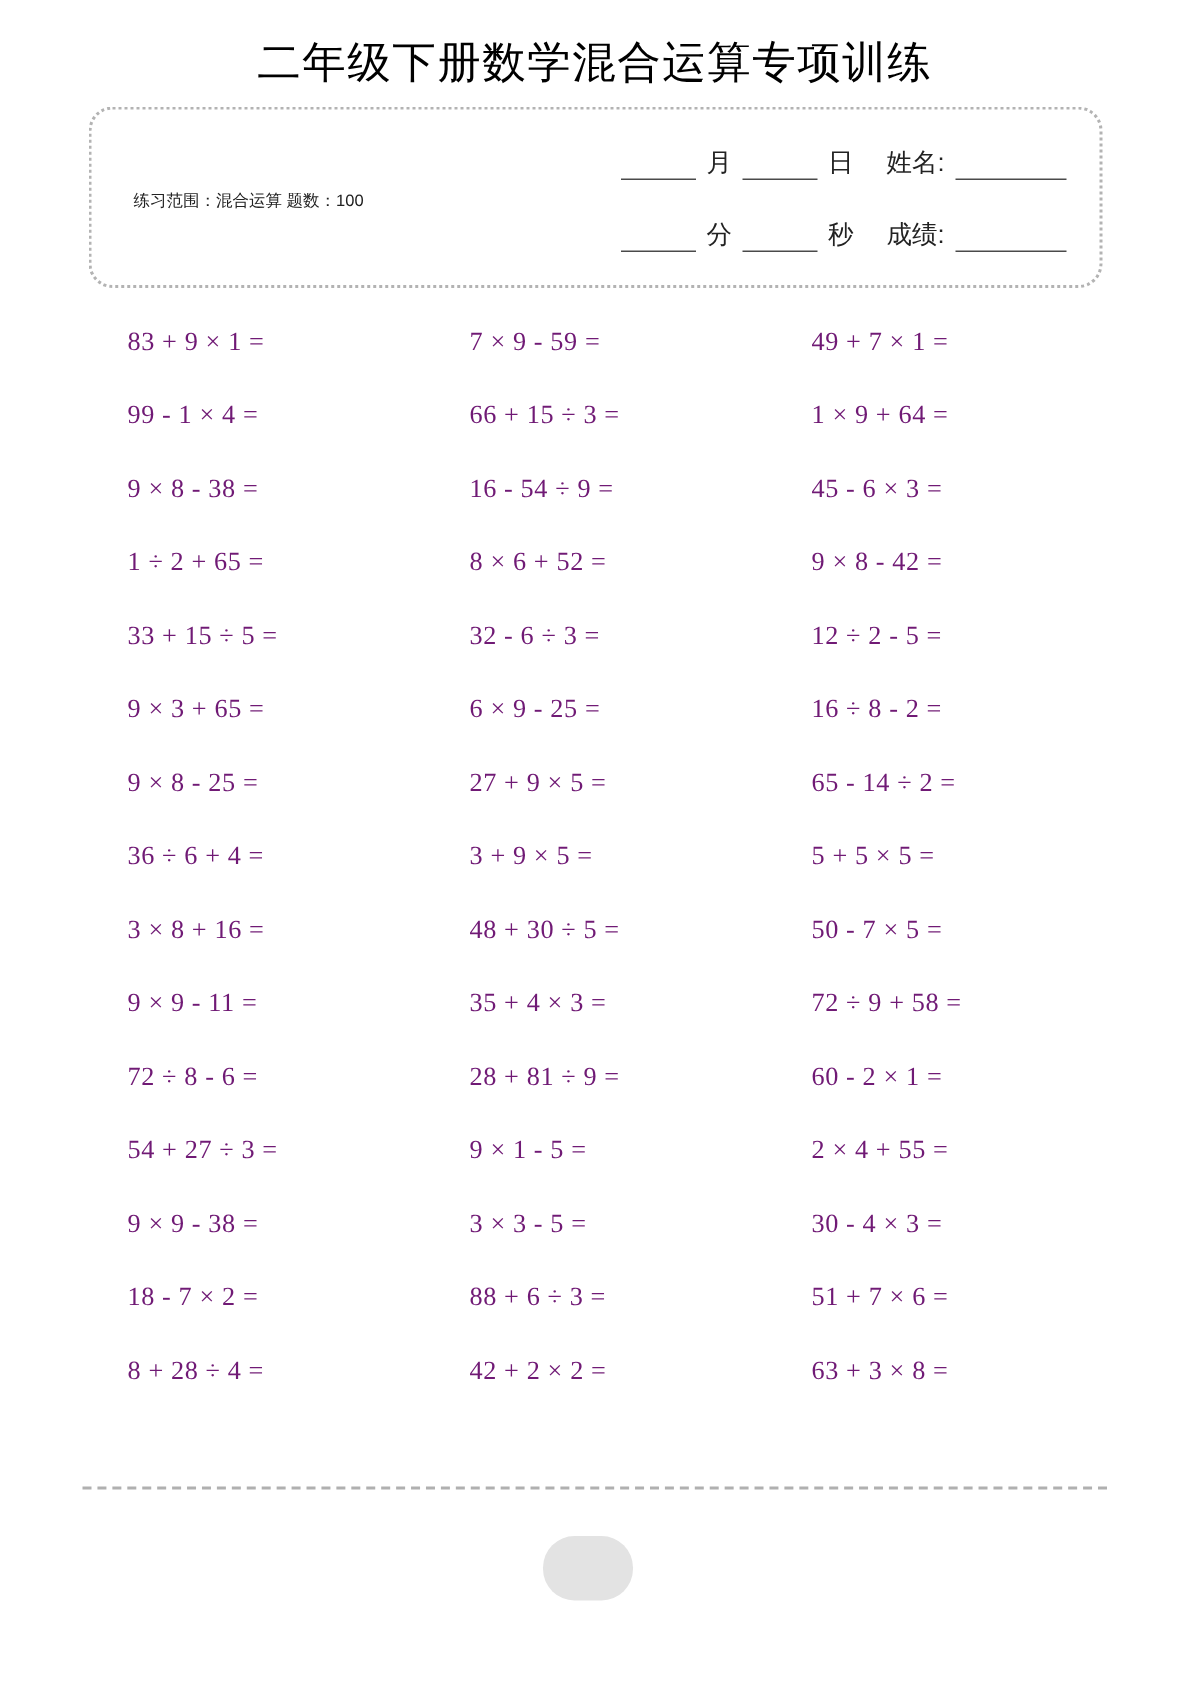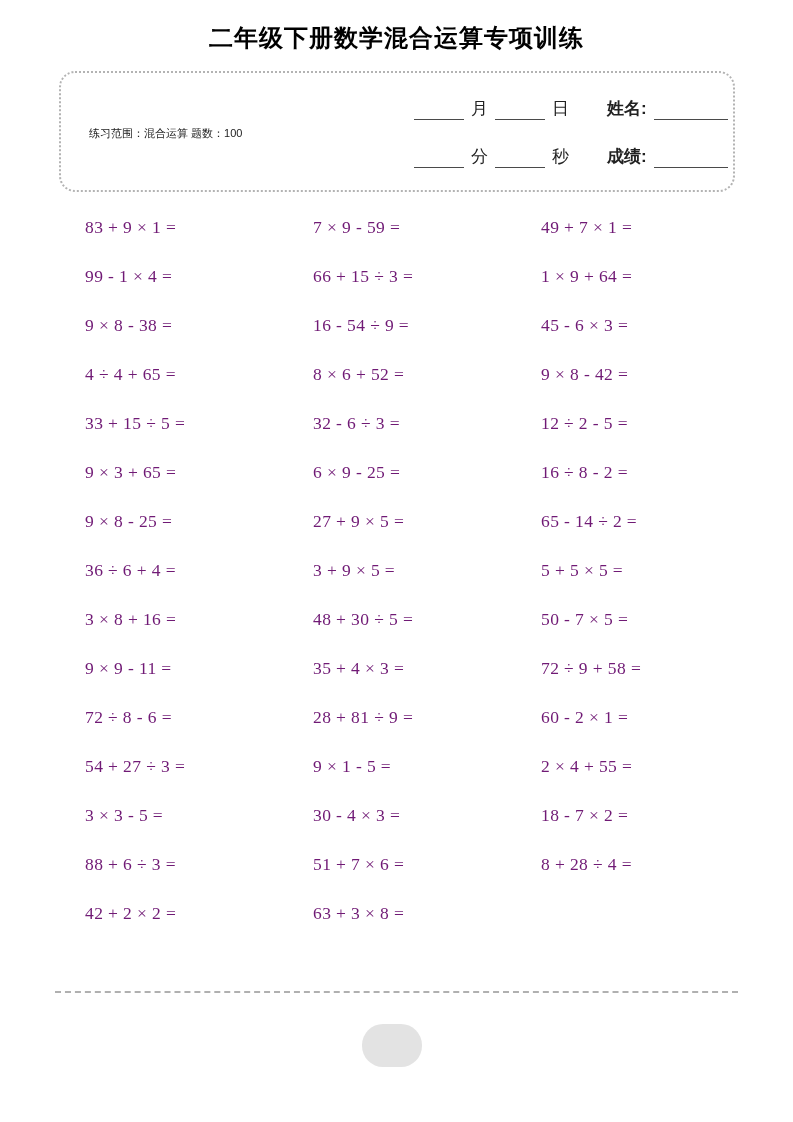--- a/index.html
+++ b/index.html
@@ -11,22 +11,22 @@
     font-family: "Liberation Sans", sans-serif;
     color: #1b1b1b;
     overflow: hidden;
   }
   .title {
     position: absolute;
     top: 22px;
     left: 0;
     width: 100%;
     text-align: center;
-    font-size: 24px;
-    font-weight: bold;
+    font-size: 29px;
+    font-weight: normal;
     color: #000000;
     letter-spacing: 1px;
     margin: 0;
   }
   .header-box {
     position: absolute;
     left: 59px;
     top: 71px;
     width: 676px;
     height: 121px;
@@ -54,21 +54,21 @@
   .field-row.row-2 { left: 346px; top: 72px; }
   .blank {
     display: inline-block;
     border-bottom: 1.5px solid #4a4a4a;
     height: 16px;
     margin: 0 7px;
   }
   .blank.w-num { width: 50px; }
   .blank.w-name { width: 74px; margin-right: 0; }
   .unit-label { display: inline-block; }
-  .name-label { display: inline-block; margin-left: 38px; font-weight: bold; }
+  .name-label { display: inline-block; margin-left: 22px; }
   .problems-grid {
     position: absolute;
     left: 85px;
     top: 203px;
     display: grid;
     grid-template-columns: 228px 228px 227px;
     grid-auto-rows: 49px;
     align-items: center;
   }
   .cell {
@@ -127,21 +127,21 @@
   <div class="problems-grid">
       <div class="cell">83 + 9 × 1 =</div>
       <div class="cell">7 × 9 - 59 =</div>
       <div class="cell">49 + 7 × 1 =</div>
       <div class="cell">99 - 1 × 4 =</div>
       <div class="cell">66 + 15 ÷ 3 =</div>
       <div class="cell">1 × 9 + 64 =</div>
       <div class="cell">9 × 8 - 38 =</div>
       <div class="cell">16 - 54 ÷ 9 =</div>
       <div class="cell">45 - 6 × 3 =</div>
-      <div class="cell">4 ÷ 4 + 65 =</div>
+      <div class="cell">1 ÷ 2 + 65 =</div>
       <div class="cell">8 × 6 + 52 =</div>
       <div class="cell">9 × 8 - 42 =</div>
       <div class="cell">33 + 15 ÷ 5 =</div>
       <div class="cell">32 - 6 ÷ 3 =</div>
       <div class="cell">12 ÷ 2 - 5 =</div>
       <div class="cell">9 × 3 + 65 =</div>
       <div class="cell">6 × 9 - 25 =</div>
       <div class="cell">16 ÷ 8 - 2 =</div>
       <div class="cell">9 × 8 - 25 =</div>
       <div class="cell">27 + 9 × 5 =</div>
@@ -154,20 +154,21 @@
       <div class="cell">50 - 7 × 5 =</div>
       <div class="cell">9 × 9 - 11 =</div>
       <div class="cell">35 + 4 × 3 =</div>
       <div class="cell">72 ÷ 9 + 58 =</div>
       <div class="cell">72 ÷ 8 - 6 =</div>
       <div class="cell">28 + 81 ÷ 9 =</div>
       <div class="cell">60 - 2 × 1 =</div>
       <div class="cell">54 + 27 ÷ 3 =</div>
       <div class="cell">9 × 1 - 5 =</div>
       <div class="cell">2 × 4 + 55 =</div>
+      <div class="cell">9 × 9 - 38 =</div>
       <div class="cell">3 × 3 - 5 =</div>
       <div class="cell">30 - 4 × 3 =</div>
       <div class="cell">18 - 7 × 2 =</div>
       <div class="cell">88 + 6 ÷ 3 =</div>
       <div class="cell">51 + 7 × 6 =</div>
       <div class="cell">8 + 28 ÷ 4 =</div>
       <div class="cell">42 + 2 × 2 =</div>
       <div class="cell">63 + 3 × 8 =</div>
     </div>
 

